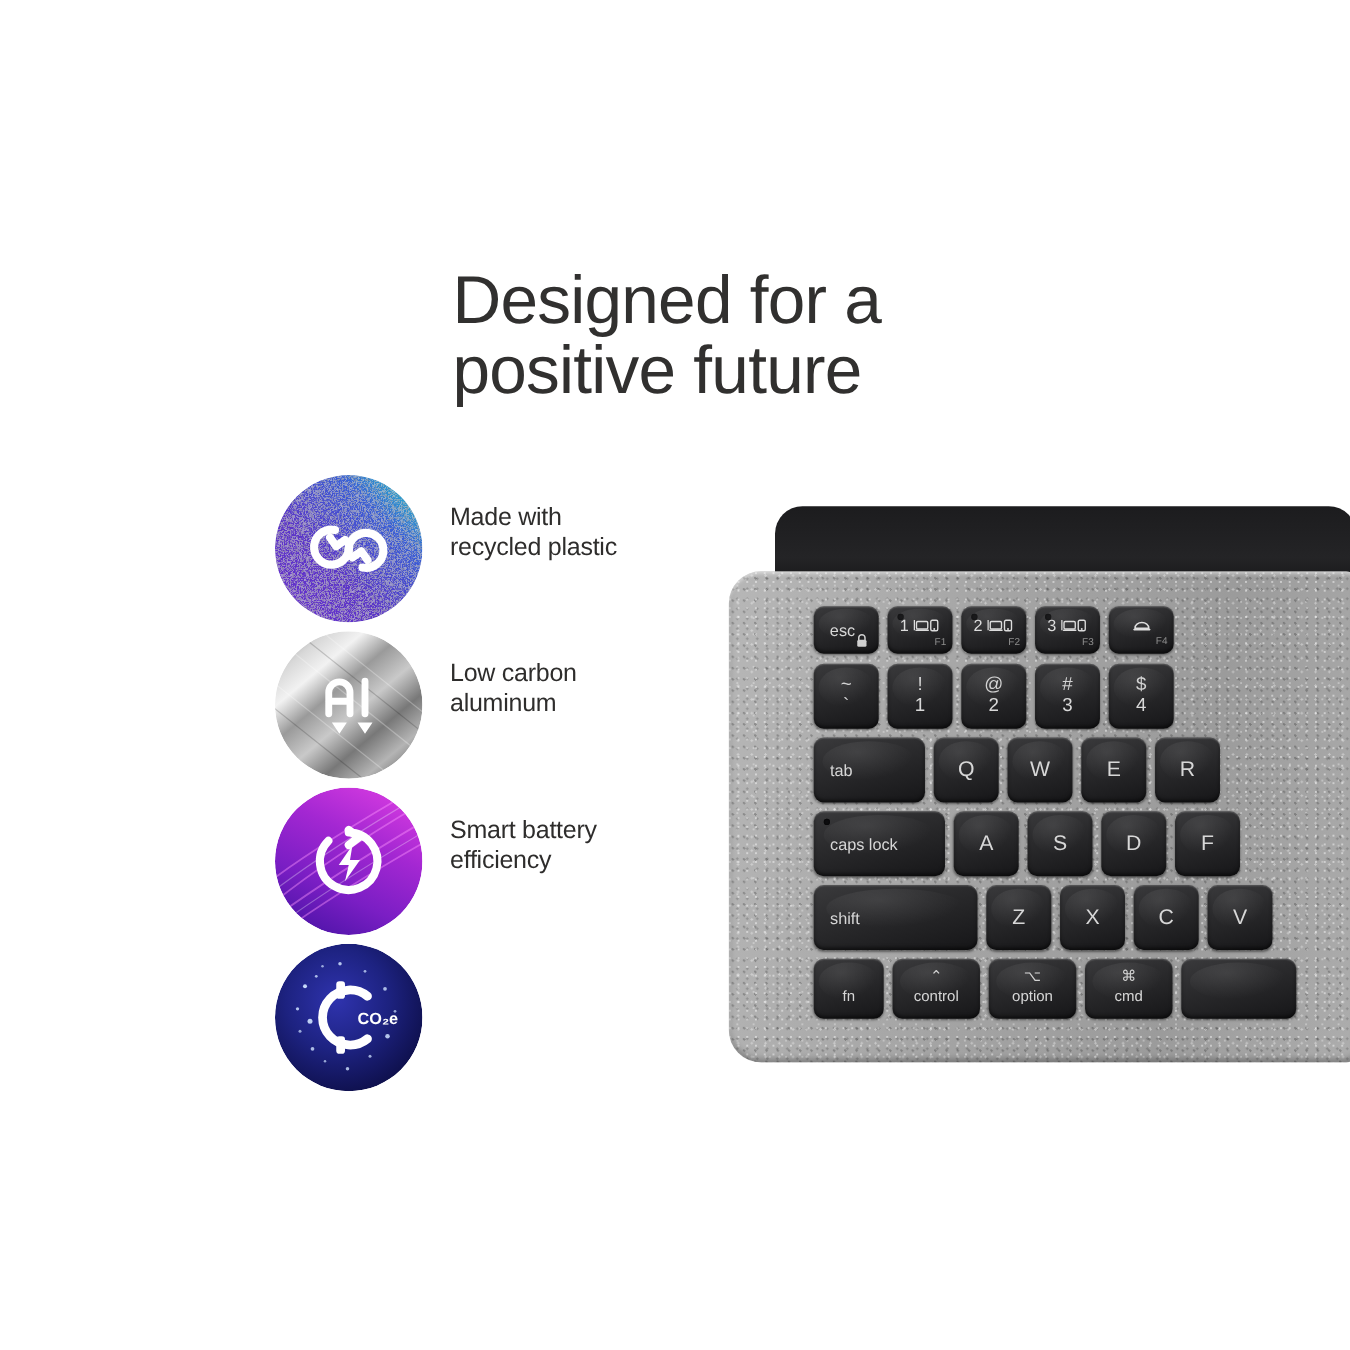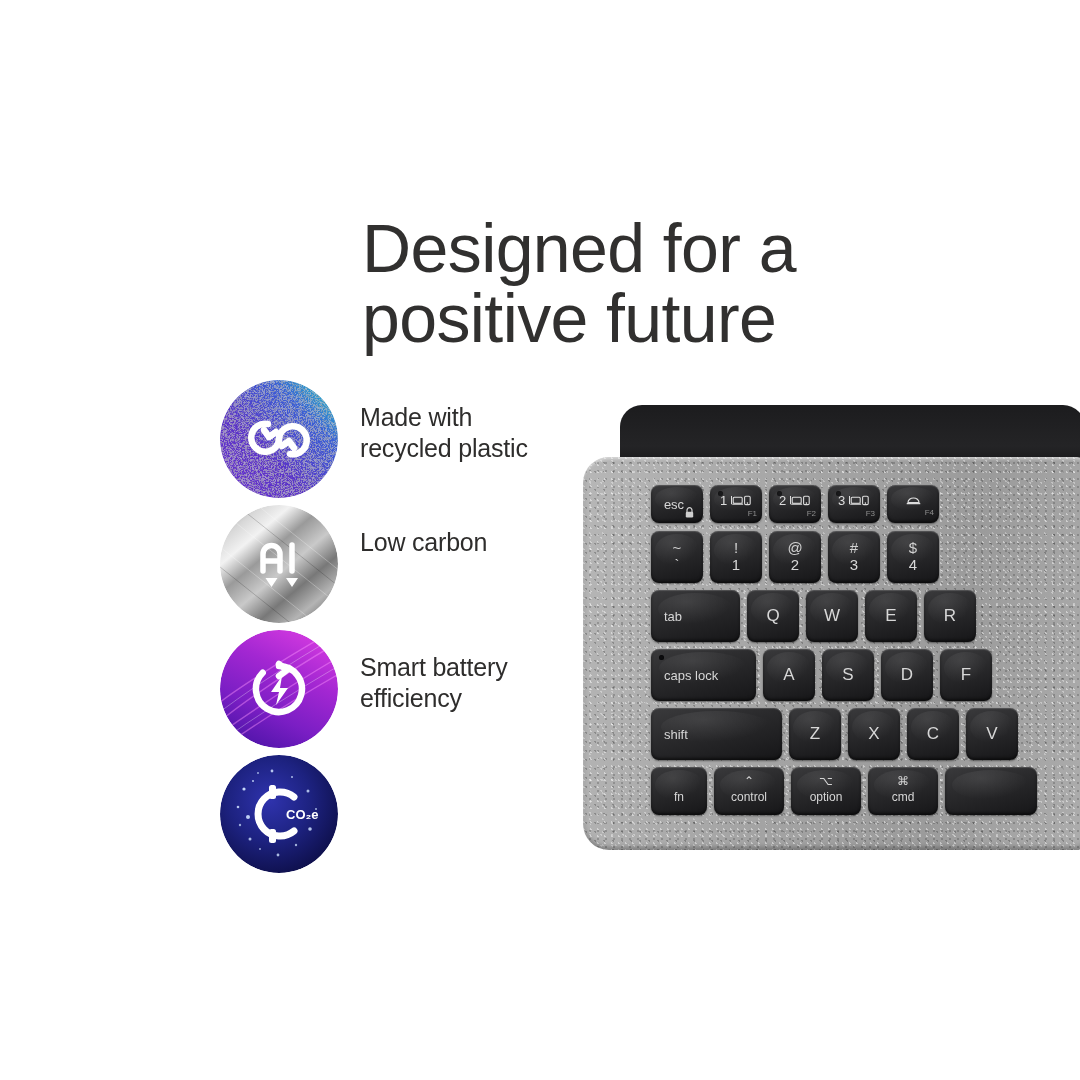--- a/index.html
+++ b/index.html
@@ -15,21 +15,21 @@
     font-family: "Liberation Sans", sans-serif;
     -webkit-font-smoothing: antialiased;
   }
 
   
   #headline {
     position: absolute;
     left: 362px;
     top: 213px;
     width: 460px;
-    font-size: 68px;
+    font-size: 54px;
     line-height: 1.03;
     font-weight: 400;
     letter-spacing: -0.6px;
     color: #31302f;
   }
   #headline .hl-line { display: block; white-space: pre; }
 
   
   #features {
     position: absolute;
@@ -49,21 +49,21 @@
     height: 118px;
     border-radius: 50%;
     overflow: hidden;
   }
   .feature-icon svg { display: block; width: 118px; height: 118px; }
   .feature-label {
     position: absolute;
     left: 140px;
     top: 22px;
     width: 220px;
-    font-size: 25px;
+    font-size: 20px;
     line-height: 1.22;
     font-weight: 400;
     letter-spacing: -0.2px;
     color: #2e2d2c;
   }
   .feature-label .fl-line { display: block; white-space: pre; }
 
   
   #keyboard {
     position: absolute;
@@ -286,20 +286,21 @@
           <line x1="72" y1="40" x2="72" y2="66"></line>
         </g>
         <g fill="#ffffff">
           <path d="M51.5 66 v8 h-6 l6 9 l6 -9 h-6 z" transform="translate(0,-1)"></path>
           <path d="M72 66 v8 h-6 l6 9 l6 -9 h-6 z" transform="translate(0,-1)"></path>
         </g>
       </svg>
     </div>
     <div class="feature-label">
       <span class="fl-line">Low carbon</span>
+      <span class="fl-line">aluminum</span>
     </div>
   </div>
 
   <div class="feature-row">
     <div class="feature-icon">
       <svg viewBox="0 0 118 118">
         <defs>
           <linearGradient id="gradBat" x1="75%" y1="0%" x2="25%" y2="100%">
             <stop offset="0%" stop-color="#d43ae0"></stop>
             <stop offset="35%" stop-color="#a327d2"></stop>

